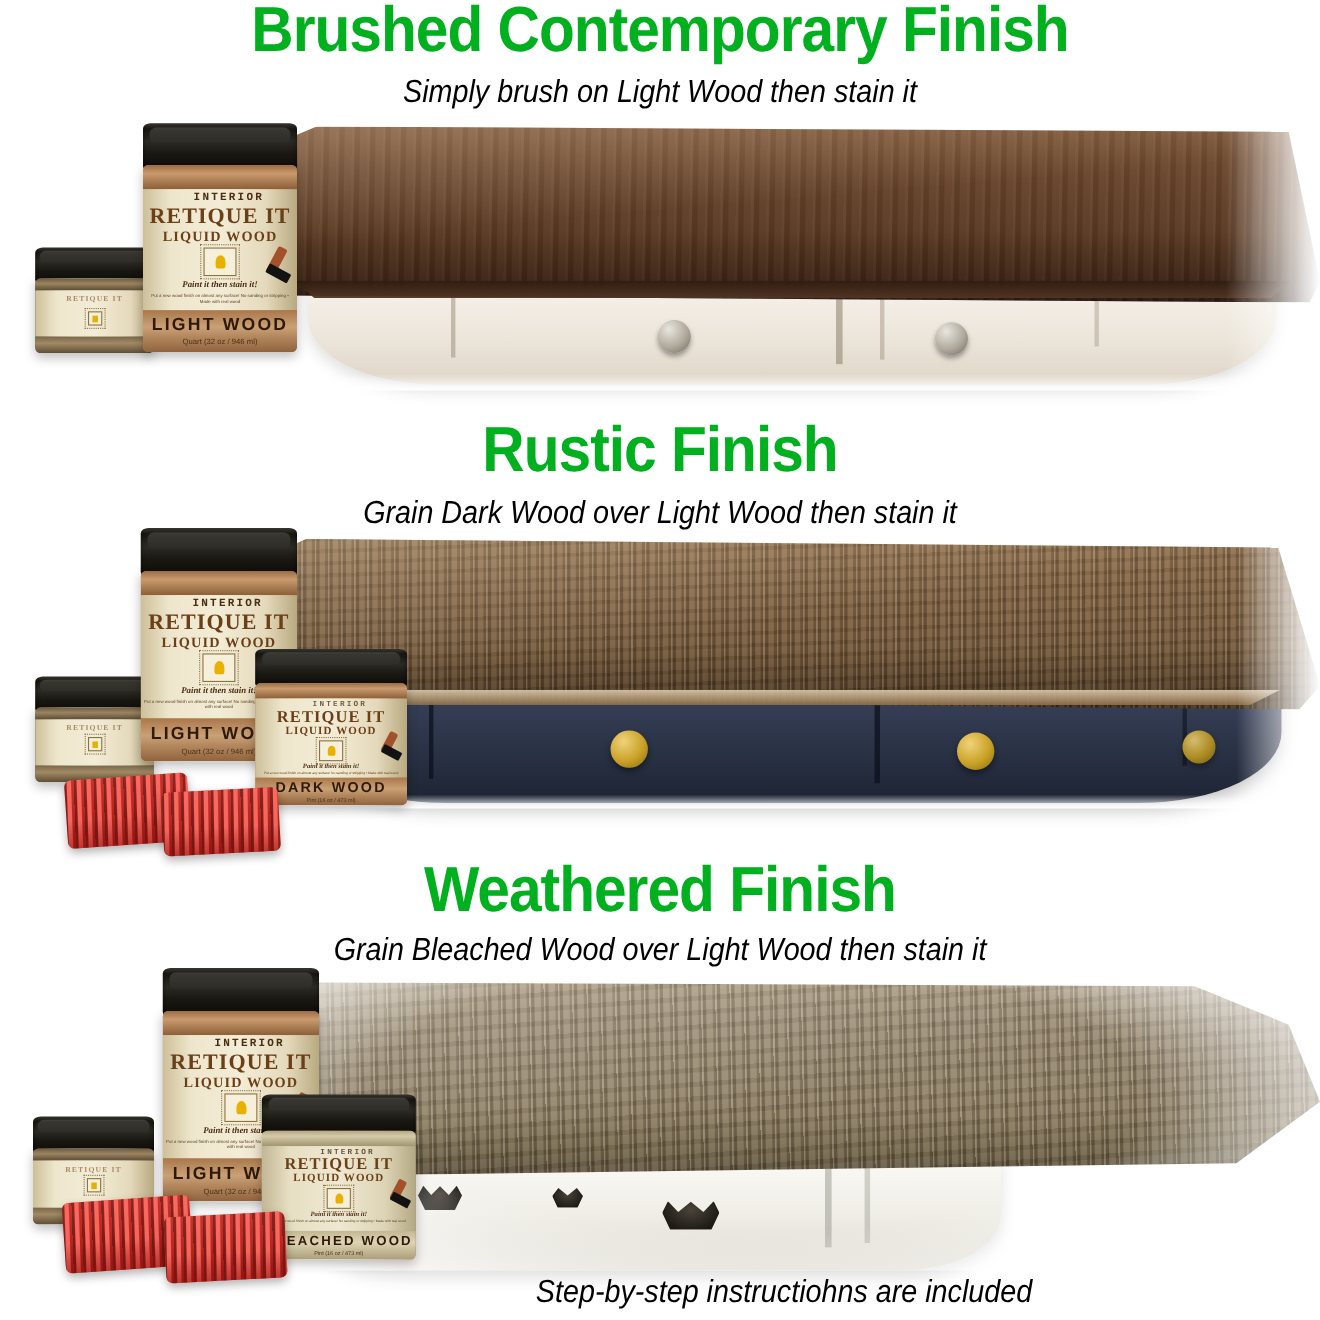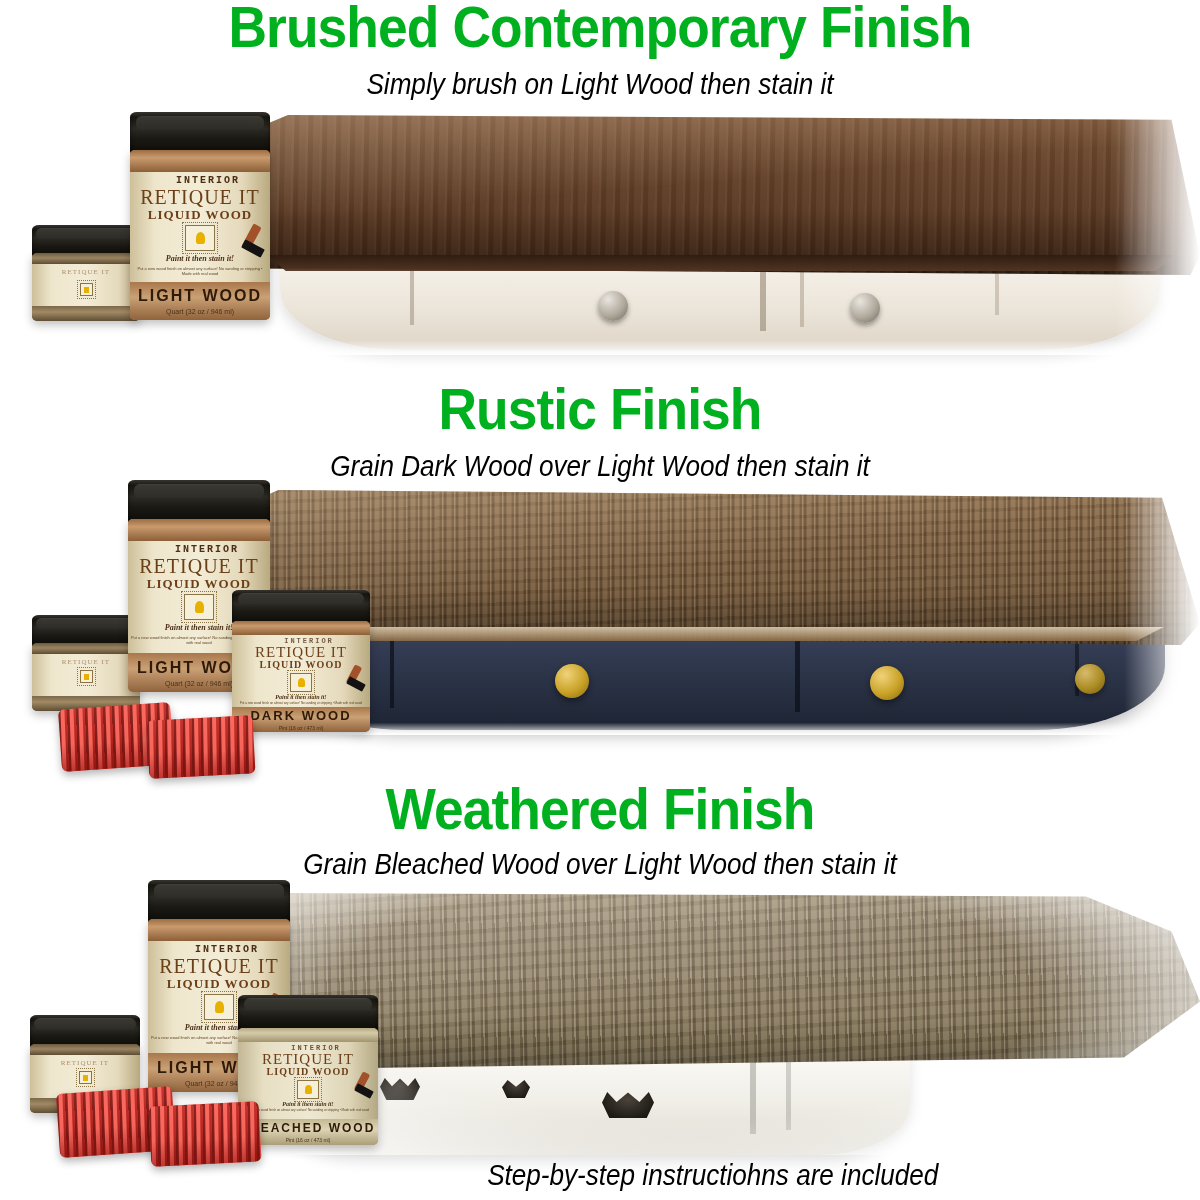--- a/index.html
+++ b/index.html
@@ -79,21 +79,21 @@
     background:linear-gradient(90deg,#cdbf99 0%,#eee6cc 18%,#f3ecd6 50%,#e4d9bb 80%,#b8a97f 100%);
     display:flex; flex-direction:column; align-items:center; justify-content:flex-start;
     overflow:hidden;
   }
   .lbl-interior {
     font-family:Liberation Mono, monospace; font-weight:bold; color:#4a2e14;
     letter-spacing:2px;
     padding-left:16px;
   }
   .lbl-retique {
-    font-family:"Liberation Serif",serif; font-weight:normal; color:#6b3f18;
+    font-family:"Liberation Serif",serif; font-weight:bold; color:#6b3f18;
     letter-spacing:1px; line-height:1;
   }
   .lbl-liquid {
     font-family:"Liberation Serif",serif; font-weight:bold; color:#6b3f18;
     letter-spacing:1px; line-height:1;
   }
   .crest {
     position:relative; background:#f6efda; border:1px solid #8a7344;
     display:flex; align-items:center; justify-content:center;
   }

